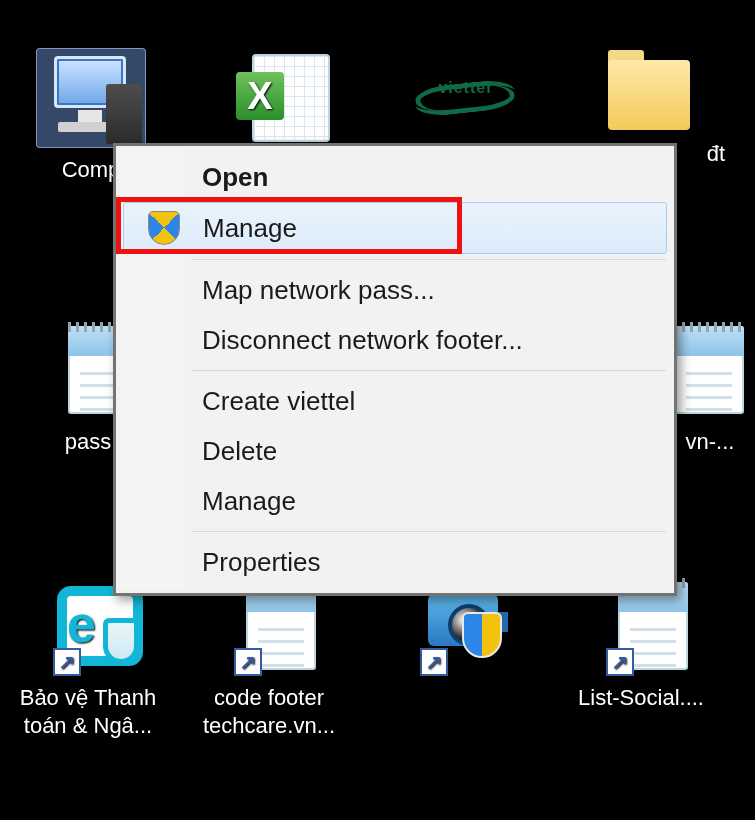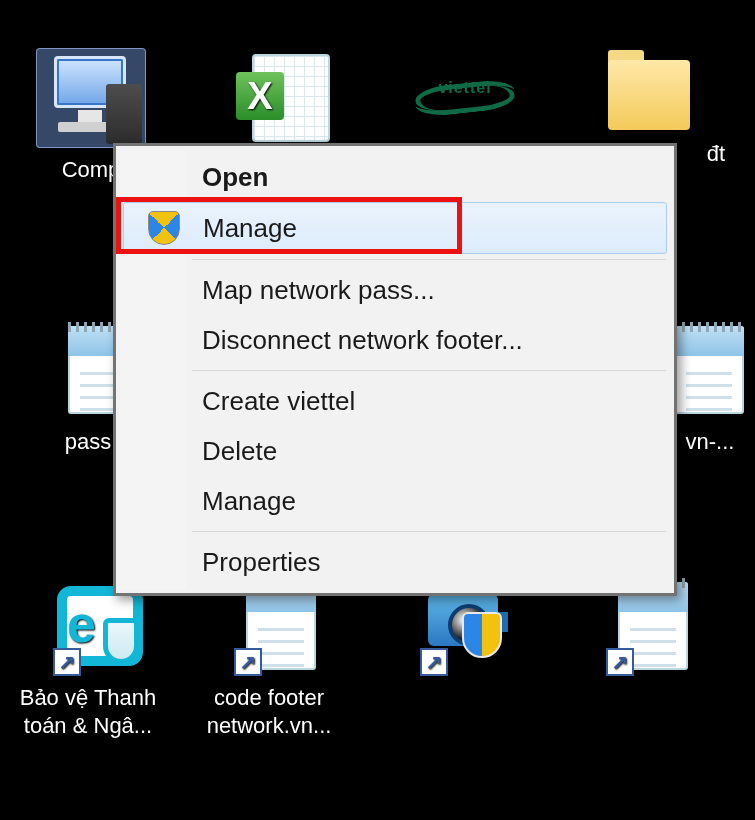--- a/index.html
+++ b/index.html
@@ -141,21 +141,21 @@
 <div class="desktop-icon" style="left:184px; top:576px;">
   <div class="ico text">
       <div class="page">
         <span class="ln1"></span>
         <span class="ln2"></span>
       </div>
       <div class="band"></div>
       <div class="spiral"></div>
     <div class="shortcut">↗</div>
   </div>
-  <div class="label">code footer network.vn...</div>
+  <div class="label">code footer techcare.vn...</div>
 </div>
 
 <div class="desktop-icon" style="left:370px; top:576px;">
   <div class="ico bandicam">
       <div class="cam">
         <div class="lens"></div>
         <div class="vf"></div>
         <div class="shield2"></div>
       </div>
     <div class="shortcut">↗</div>
@@ -165,20 +165,21 @@
 <div class="desktop-icon" style="left:556px; top:576px;">
   <div class="ico text">
       <div class="page">
         <span class="ln1"></span>
         <span class="ln2"></span>
       </div>
       <div class="band"></div>
       <div class="spiral"></div>
     <div class="shortcut">↗</div>
   </div>
+  <div class="label">List-Social....</div>
 </div>
 
 <div class="ctx">
   <div class="gutter"></div>
 
   <div class="ctx-item bold">
     <span>Open</span>
   </div>
 
   <div class="ctx-item hover">

